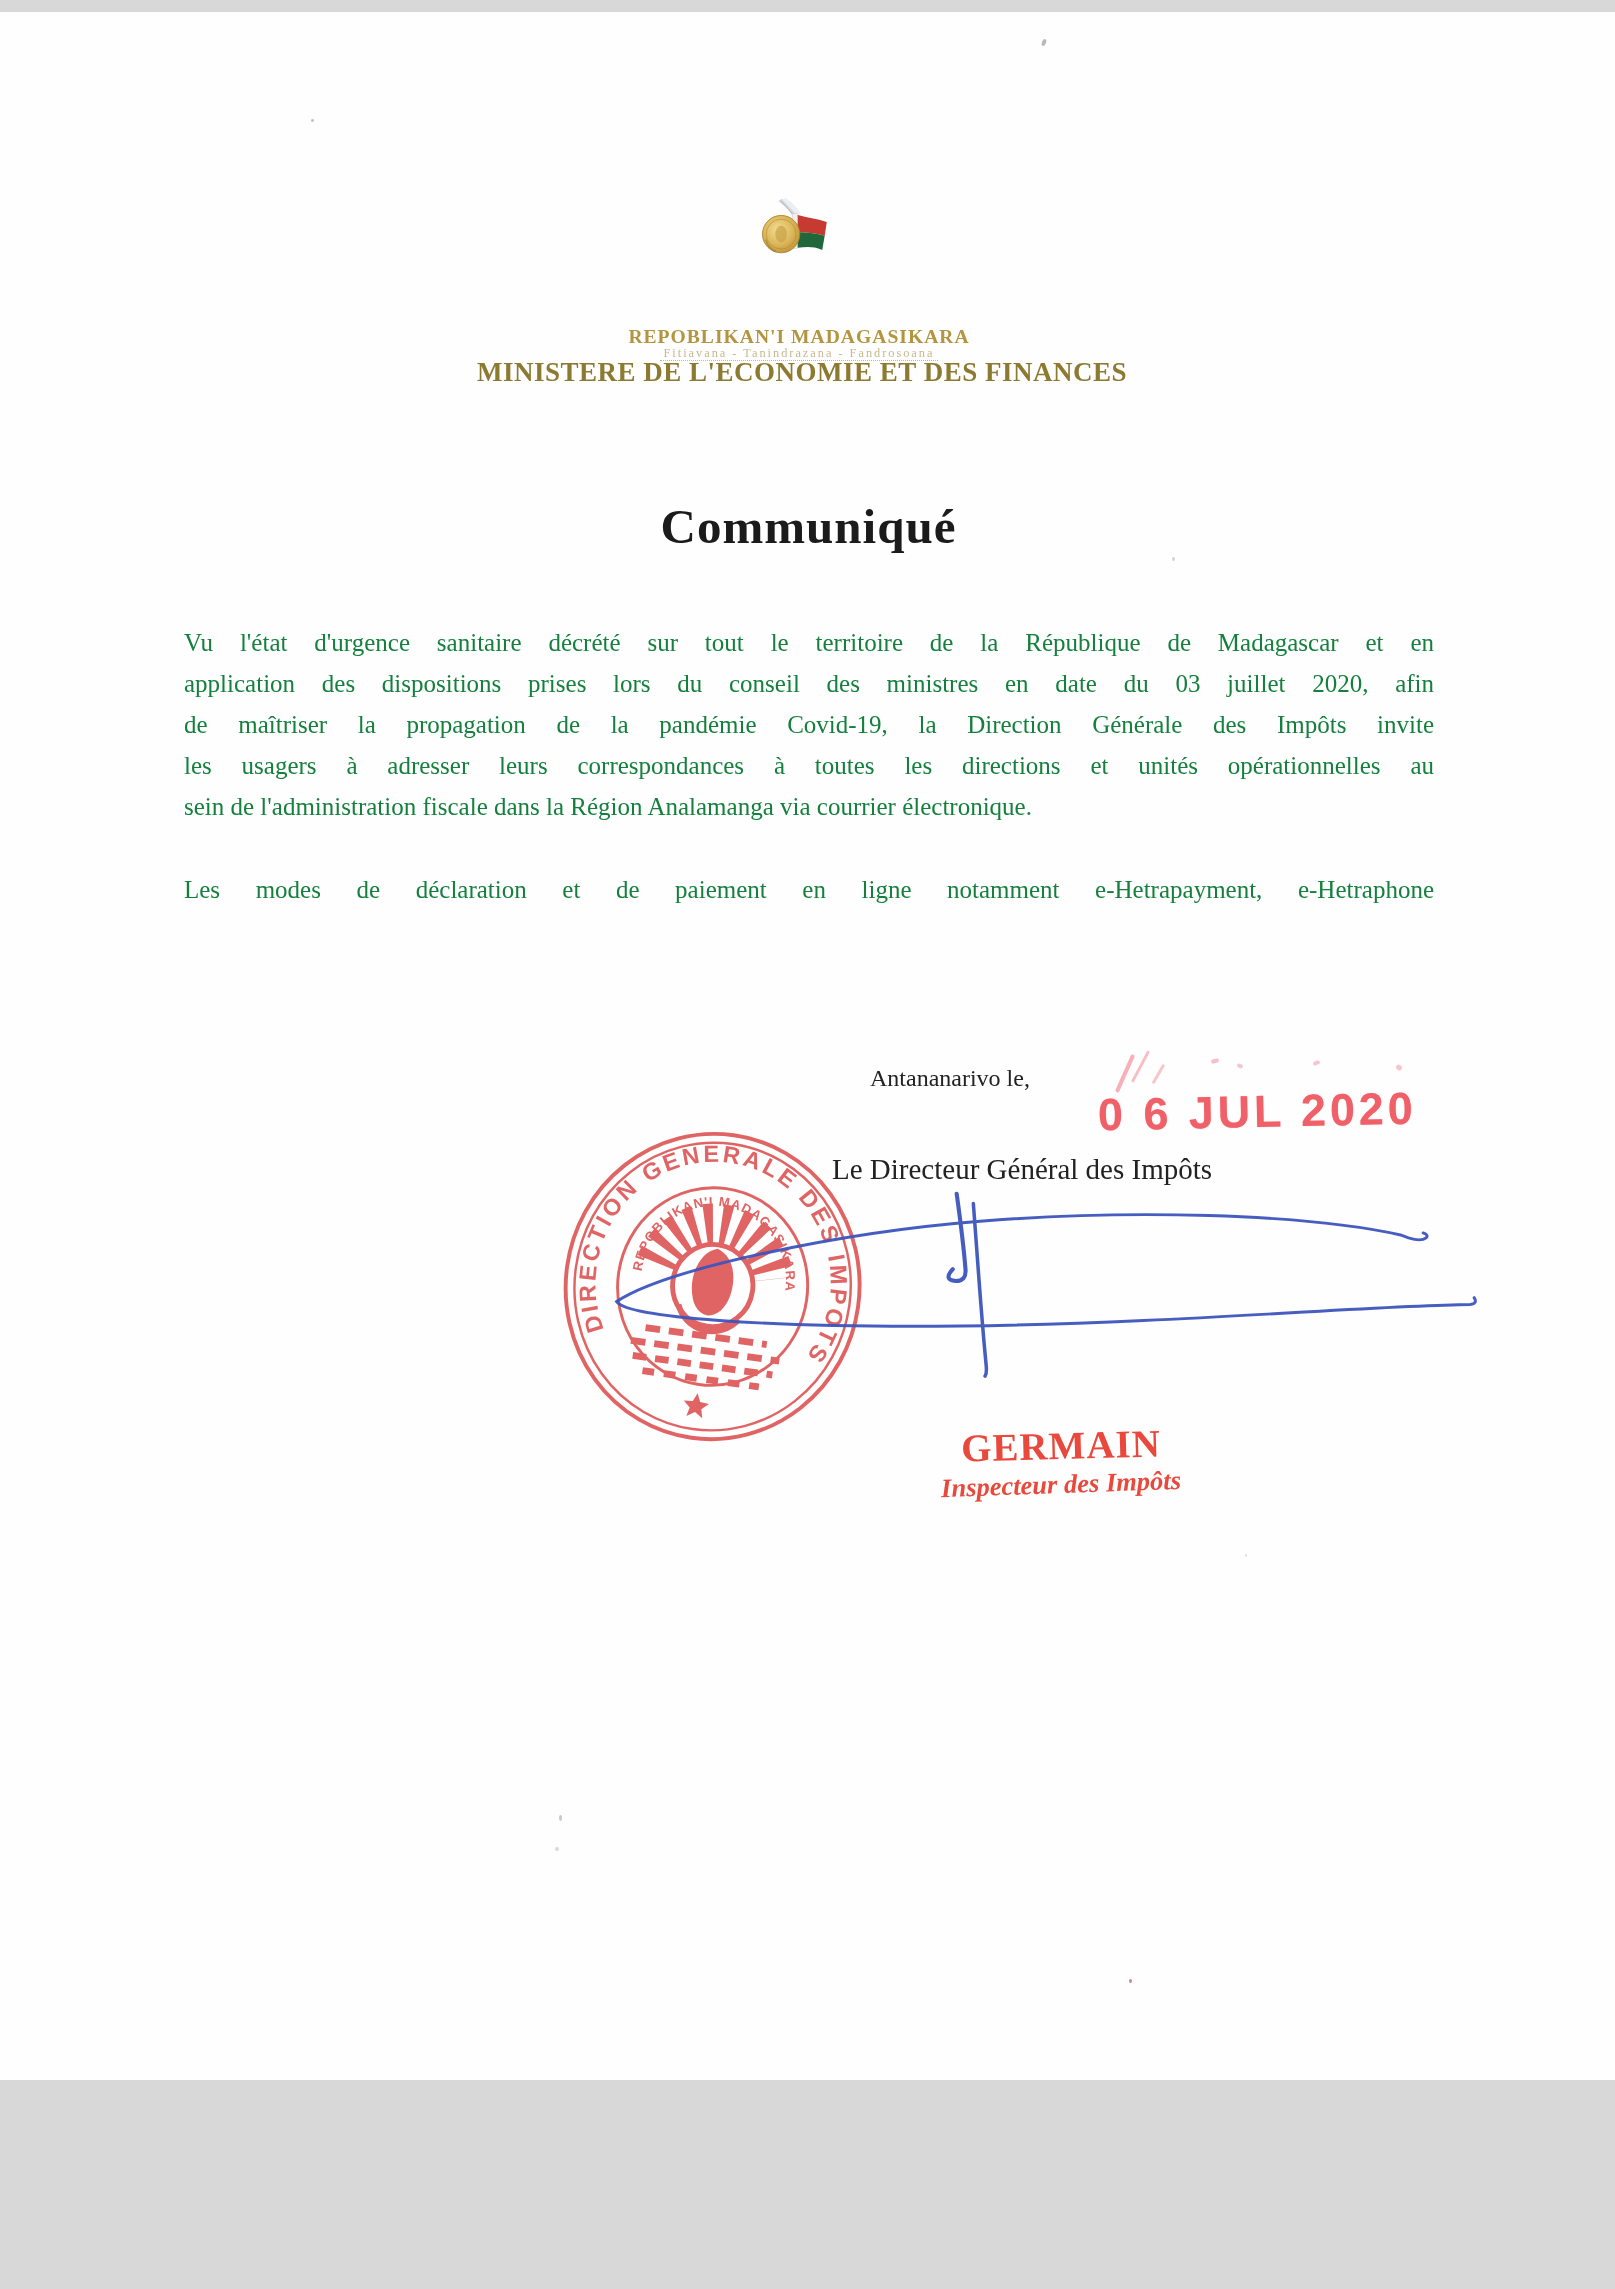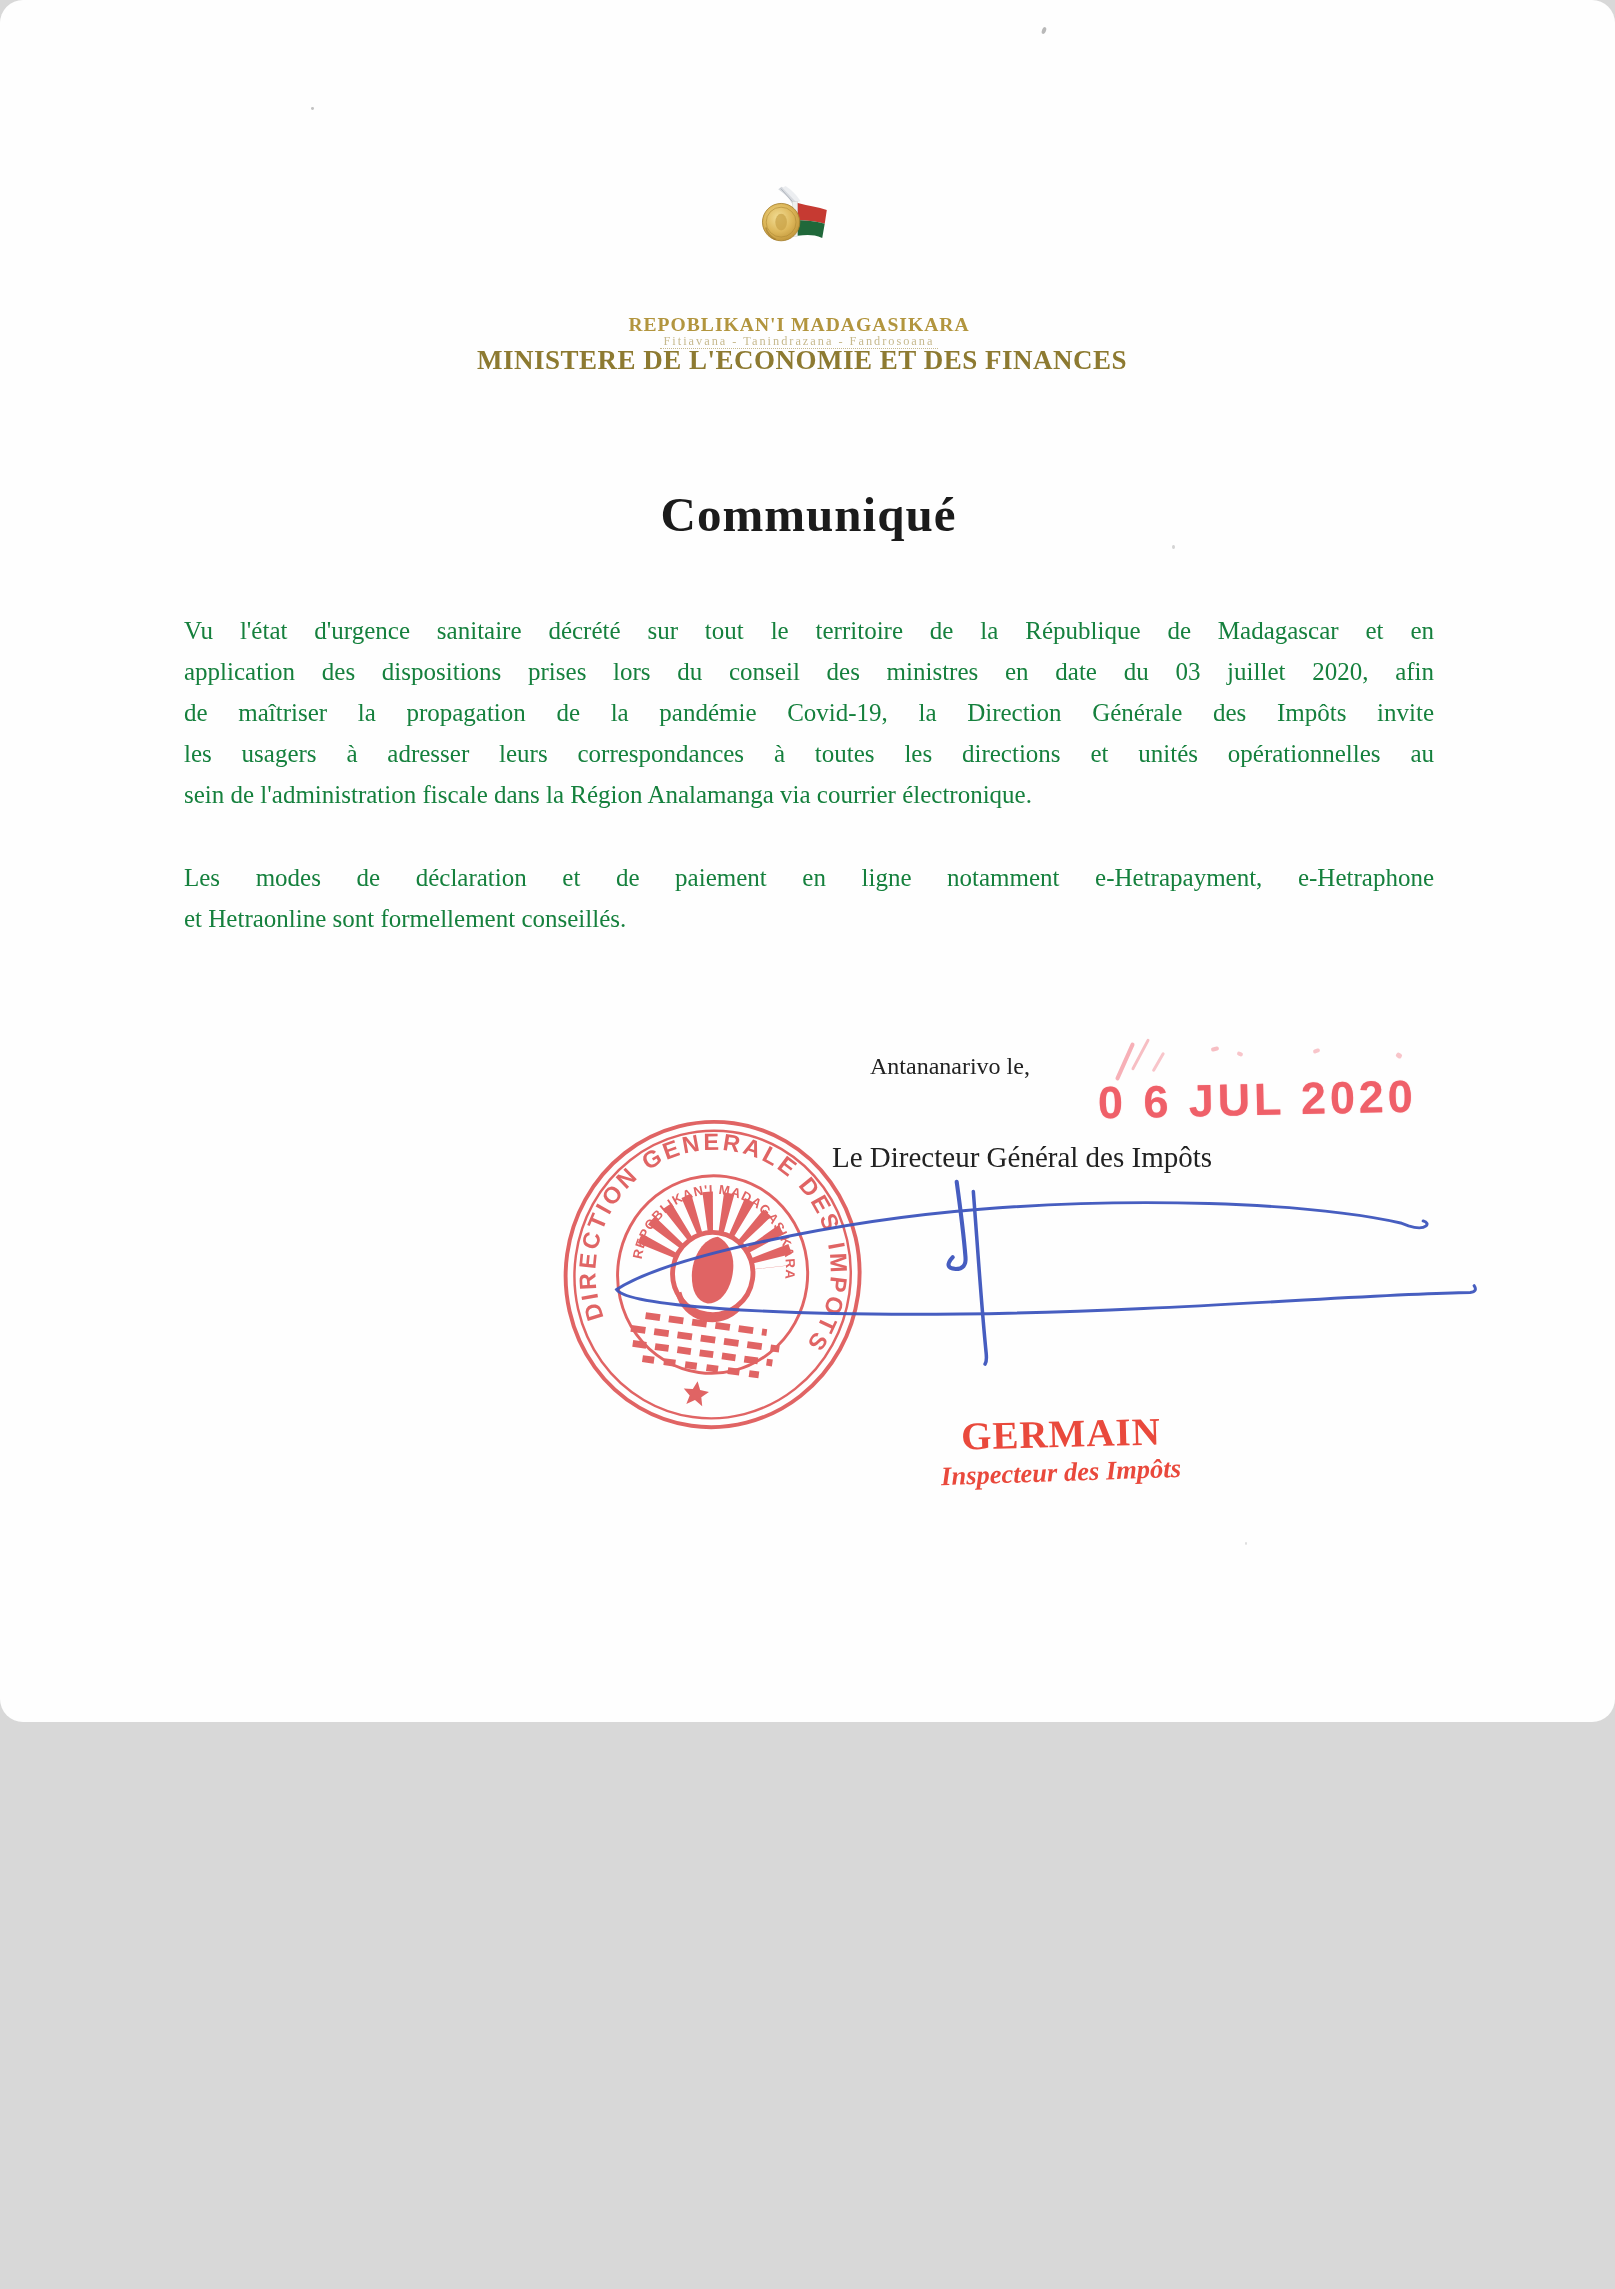--- a/index.html
+++ b/index.html
@@ -1,19 +1,19 @@
 <!DOCTYPE html>
 <html><head>
 <meta charset="utf-8">
 <style>
   html,body{margin:0;padding:0;background:#d8d8d8;}
   .page{
-    position:relative;width:1615px;height:1722px;background:#fefefe;
-    margin:0 auto;overflow:hidden;
-    font-family:"Liberation Serif","DejaVu Serif",serif;color:#1f1f1f;border-radius:23px;
+    position:relative;width:1615px;height:2068px;background:#fefefe;
+    margin:12px auto;overflow:hidden;
+    font-family:"Liberation Serif","DejaVu Serif",serif;color:#1f1f1f;
   }
   .abs{position:absolute;}
   
   .rep-line{top:314px;left:0;width:1598px;text-align:center;
     font-size:19.6px;font-weight:bold;letter-spacing:1px;color:#b2953e;}
   .motto-line{top:334px;left:0;width:1598px;text-align:center;
     font-size:12.3px;color:#b4a268;letter-spacing:2px;opacity:.75;filter:blur(0.4px);}
   .motto-line span{border-bottom:1px dotted #b4a268;padding:0 3.9px;}
   .min-line{top:345px;left:0;width:1604px;text-align:center;
     font-size:27px;font-weight:bold;letter-spacing:0.5px;color:#8d7a31;}
@@ -79,21 +79,20 @@
 
   <div class="abs para p1">
     <div class="jl">Vu l'état d'urgence sanitaire décrété sur tout le territoire de la République de Madagascar et en</div>
     <div class="jl">application des dispositions prises lors du conseil des ministres en date du 03 juillet 2020, afin</div>
     <div class="jl">de maîtriser la propagation de la pandémie Covid-19, la Direction Générale des Impôts invite</div>
     <div class="jl">les usagers à adresser leurs correspondances à toutes les directions et unités opérationnelles au</div>
     <div class="ll">sein de l'administration fiscale dans la Région Analamanga via courrier électronique.</div>
   </div>
   <div class="abs para p2">
     <div class="jl">Les modes de déclaration et de paiement en ligne notamment e-Hetrapayment, e-Hetraphone</div>
-    <div class="ll">et Hetraonline sont formellement conseillés.</div>
   </div>
 
   <div class="abs place-line">Antananarivo le,</div>
 
   <div class="abs date-stamp">0 6 JUL 2020</div>
 
   <div class="smudge" style="top:1041px;left:1123px;width:3.9px;height:41px;transform:rotate(24deg);opacity:.55;"></div>
   <div class="smudge" style="top:1037px;left:1139px;width:2.9px;height:35px;transform:rotate(28deg);opacity:.45;"></div>
   <div class="smudge" style="top:1051px;left:1157px;width:2.9px;height:21.6px;transform:rotate(30deg);opacity:.4;"></div>
   <div class="smudge" style="top:1047px;left:1211px;width:7.8px;height:3.9px;transform:rotate(-15deg);opacity:.45;"></div>

